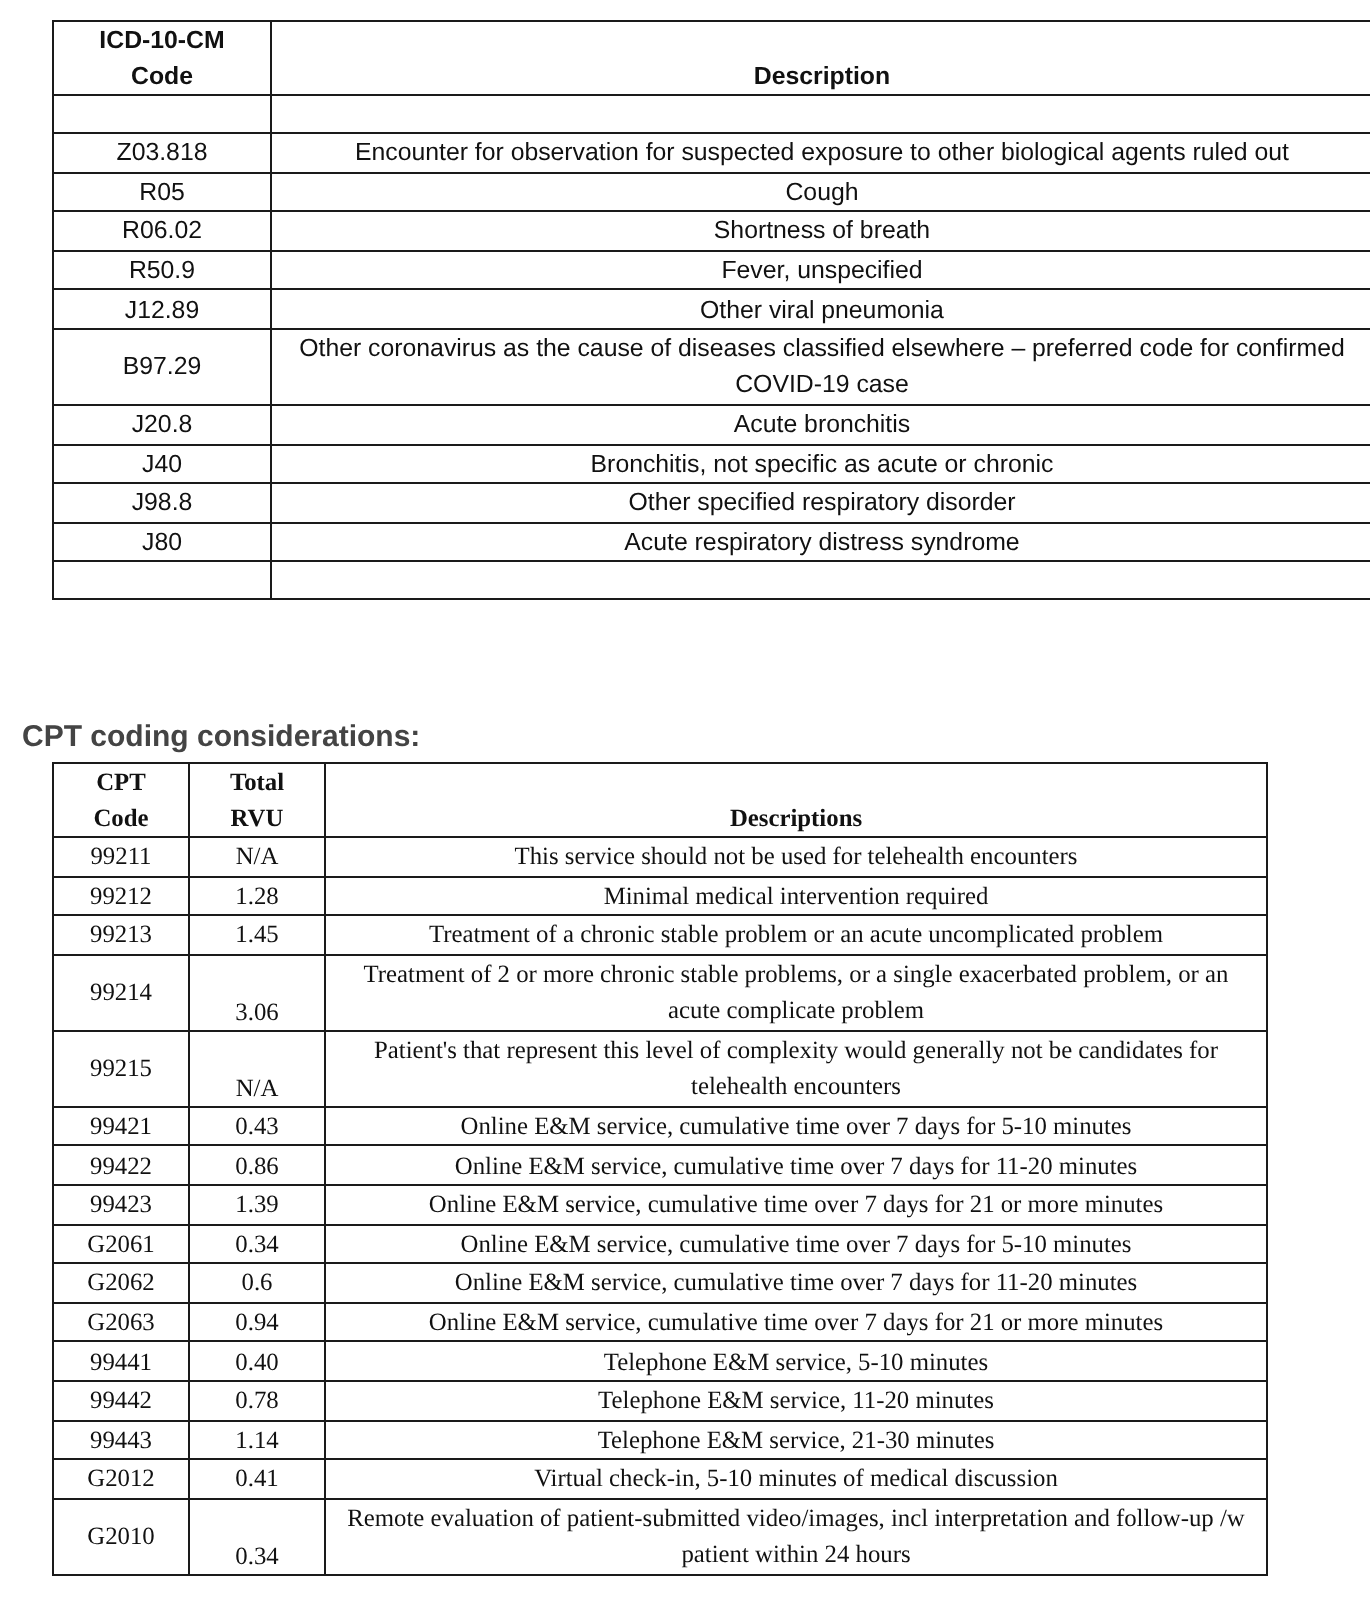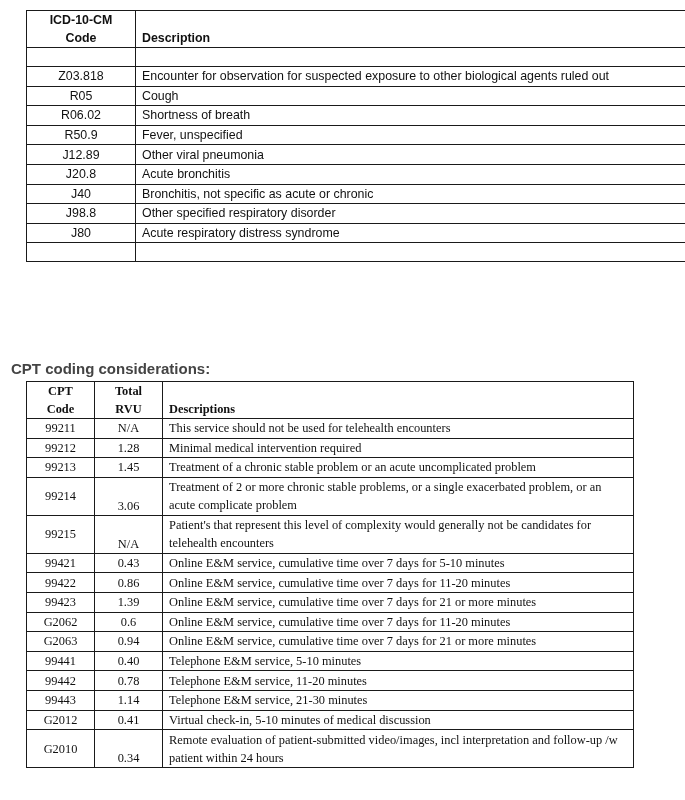--- a/index.html
+++ b/index.html
@@ -18,21 +18,21 @@
   }
   td, th {
     border: 1px solid #1a1a1a;
     padding: 0 6px;
     vertical-align: middle;
     font-weight: normal;
     white-space: normal;
   }
   th { font-weight: bold; vertical-align: bottom; }
   .c { text-align: center; }
-  .l { text-align: left; }
+  .l { text-align: center; }
   .bottom { vertical-align: bottom; }
 
   #icd-table { left: 10px; top: 10px; width: 661px; }
   #icd-table col.code { width: 109px; }
   #icd-table tr.hdr th { height: 35px; }
   #icd-table tr.blank td { height: 18px; }
   #icd-table tr.row td { height: 18.6px; }
   #icd-table tr.tall td { height: 37px; }
 
   #cpt-title {
@@ -80,20 +80,24 @@
         <td class="l">Shortness of breath</td>
       </tr>
       <tr class="row">
         <td class="c">R50.9</td>
         <td class="l">Fever, unspecified</td>
       </tr>
       <tr class="row">
         <td class="c">J12.89</td>
         <td class="l">Other viral pneumonia</td>
       </tr>
+      <tr class="tall">
+        <td class="c">B97.29</td>
+        <td class="l">Other coronavirus as the cause of diseases classified elsewhere – preferred code for confirmed COVID-19 case</td>
+      </tr>
       <tr class="row">
         <td class="c">J20.8</td>
         <td class="l">Acute bronchitis</td>
       </tr>
       <tr class="row">
         <td class="c">J40</td>
         <td class="l">Bronchitis, not specific as acute or chronic</td>
       </tr>
       <tr class="row">
         <td class="c">J98.8</td>
@@ -160,20 +164,25 @@
         <td class="c">99422</td>
         <td class="c">0.86</td>
         <td class="l">Online E&amp;M service, cumulative time over 7 days for 11-20 minutes</td>
       </tr>
       <tr class="row">
         <td class="c">99423</td>
         <td class="c">1.39</td>
         <td class="l">Online E&amp;M service, cumulative time over 7 days for 21 or more minutes</td>
       </tr>
       <tr class="row">
+        <td class="c">G2061</td>
+        <td class="c">0.34</td>
+        <td class="l">Online E&amp;M service, cumulative time over 7 days for 5-10 minutes</td>
+      </tr>
+      <tr class="row">
         <td class="c">G2062</td>
         <td class="c">0.6</td>
         <td class="l">Online E&amp;M service, cumulative time over 7 days for 11-20 minutes</td>
       </tr>
       <tr class="row">
         <td class="c">G2063</td>
         <td class="c">0.94</td>
         <td class="l">Online E&amp;M service, cumulative time over 7 days for 21 or more minutes</td>
       </tr>
       <tr class="row dashed">

